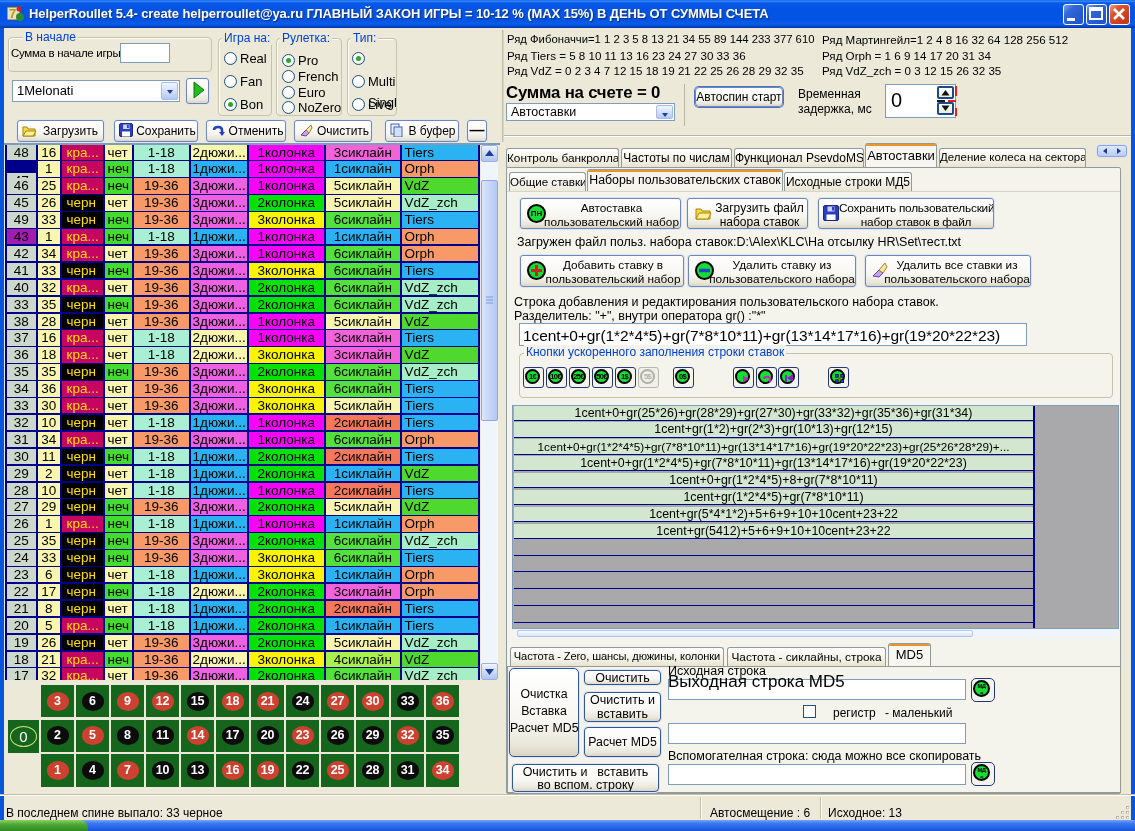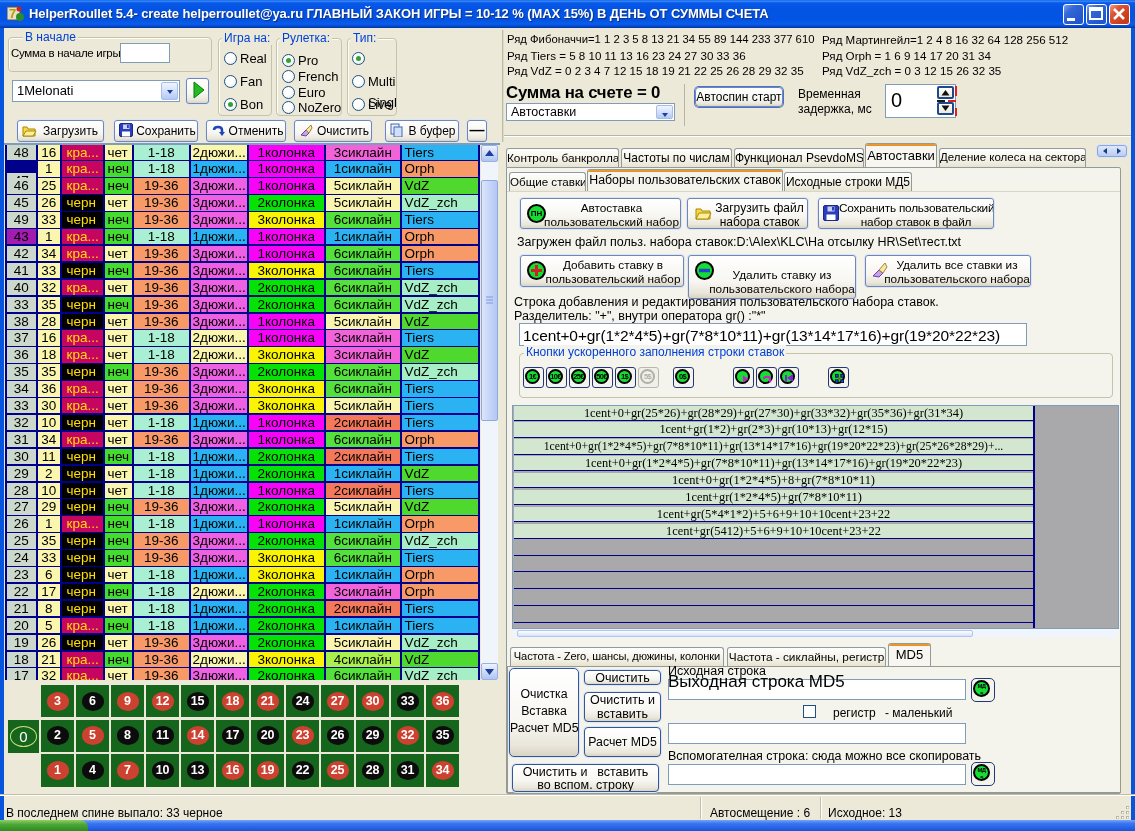--- a/index.html
+++ b/index.html
@@ -57,21 +57,21 @@
 .rnum,.bnum { display:inline-block; width:22px; height:19px; border-radius:50%; color:#fff;
   font-size:12.5px; font-weight:bold; text-align:center; line-height:19px; }
 .rnum { background:#cc4130; }
 .bnum { background:#0c0c0c; }
 .zero { display:inline-block; width:27px; height:21px; border:1px solid #cddf7a; border-radius:50%;
   color:#fff; font-size:15px; text-align:center; line-height:20px; }
 
 #rlist { position:absolute; left:512px; top:404.5px; width:607px; height:224px;
   border:1px solid #7f9db9; background:#a9a9ab; overflow:hidden; }
 .lrow { position:absolute; left:1px; width:519px; height:15.4px; border-bottom:1.5px solid #00008b;
-  font-size:12.4px; text-align:center; line-height:15px; white-space:nowrap;font-family:Liberation Serif, serif; }
+  font-size:12.4px; text-align:center; line-height:15px; white-space:nowrap; }
 #rcolline { position:absolute; left:520px; top:0; width:1.5px; height:222px; background:#00008b; }
 
 .icbtn { position:absolute; width:21px; height:21px; border:1.5px solid #24367a; border-radius:3px;
   background:#f4f3ec; }
 .greenoct { position:absolute; left:1px; top:1px; width:15px; height:15px; border-radius:50%;
   background:#15dd33; border:2px solid #000; color:#000; font-size:7.5px; font-weight:bold;
   text-align:center; line-height:11.5px; letter-spacing:-0.6px; }
 </style></head>
 <body>
 
@@ -683,21 +683,21 @@
     <rect x="9" y="2" width="2" height="3.5" fill="#2b3dbf"></rect>
     <rect x="3.5" y="9.5" width="9" height="5.5" fill="#fff"></rect>
   </svg>
 <div class="lbl" style="left:517px;top:235px;font-size:12.5px;">Загружен файл польз. набора ставок:D:\Alex\KLC\На отсылку HR\Set\тест.txt</div>
 
 <div class="btn" style="left:520px;top:255px;width:164px;height:32px;font-size:11.8px;line-height:14px;padding:2px 0 0 22px;">Добавить ставку в<br>пользовательский набор</div>
 <div class="abs" style="left:527px;top:261px;width:19px;height:19px;border-radius:50%;background:#15dd33;border:2px solid #000;"></div>
 <svg class="abs" style="left:531px;top:265px;" width="11" height="11">
     <path d="M5.5 0 L5.5 11 M0 5.5 L11 5.5" stroke="#cc2222" stroke-width="3"></path>
   </svg>
-<div class="btn" style="left:688px;top:255px;width:168px;height:44px;font-size:11.8px;line-height:14px;padding:12px 0 0 20px;">Удалить ставку из<br>пользовательского набора</div>
+<div class="btn" style="left:688px;top:255px;width:168px;height:32px;font-size:11.8px;line-height:14px;padding:2px 0 0 20px;">Удалить ставку из<br>пользовательского набора</div>
 <div class="abs" style="left:695px;top:261px;width:19px;height:19px;border-radius:50%;background:#15dd33;border:2px solid #000;"></div>
 <svg class="abs" style="left:699px;top:265px;" width="11" height="11">
     <path d="M0 5.5 L11 5.5" stroke="#2244cc" stroke-width="3.5"></path>
   </svg>
 <div class="btn" style="left:865px;top:255px;width:166px;height:32px;font-size:11.8px;line-height:14px;padding:2px 0 0 18px;">Удалить все ставки из<br>пользовательского набора</div>
 <svg class="abs" style="left:871px;top:261px;" width="17" height="17">
     <path d="M2 15 L8 9 L12 12 L8 16 Z" fill="#c8a2e8" stroke="#7040a0"></path>
     <path d="M8 9 L14 2 L16 6 L12 12 Z" fill="#f8e8a0" stroke="#a08040"></path>
   </svg>
 
@@ -782,21 +782,21 @@
 <div class="lrow" style="top:168.5px;background:#a9a9ab;"></div>
 <div class="lrow" style="top:185.4px;background:#a9a9ab;"></div>
 <div class="lrow" style="top:202.2px;background:#a9a9ab;"></div>
 <div id="rcolline"></div>
 </div>
 
 <div class="abs" style="left:513px;top:629px;width:605px;height:9px;background:#f0f4fb;"></div>
 <div class="abs" style="left:517px;top:630px;width:456px;height:7px;border-radius:2px;background:linear-gradient(180deg,#fdfdfe,#d8e2f8);border:1px solid #b0c4ec;"></div>
 
 <div class="tab" style="left:510px;top:647px;width:214px;height:19px;padding-top:2px;font-size:11.1px;letter-spacing:-0.1px;">Частота - Zero, шансы, дюжины, колонки</div>
-<div class="tab" style="left:727px;top:647px;width:159px;height:19px;padding-top:2px;font-size:11.8px;">Частота - сиклайны, регистр</div>
+<div class="tab" style="left:727px;top:647px;width:159px;height:19px;padding-top:2px;font-size:11.8px;">Частота - сиклайны, строка</div>
 <div class="tab act" style="left:888px;top:643px;width:43px;height:23px;padding-top:3px;z-index:3;">MD5</div>
 <div class="abs" style="left:507px;top:665.5px;width:614px;height:127px;background:#f4f3ec;border:1px solid #9a9a8c;"></div>
 
 <div class="btn" style="left:509px;top:668px;width:70px;height:89px;font-size:12.3px;line-height:17px;padding-top:17px;border-radius:5px;border-color:#31569c;">Очистка<br>Вставка<br>Расчет MD5</div>
 <div class="btn" style="left:584px;top:670px;width:77px;height:15px;font-size:12.5px;border-radius:4px;border-color:#31569c;">Очистить</div>
 <div class="btn" style="left:584px;top:692px;width:77px;height:30px;font-size:12.5px;line-height:14px;border-radius:4px;border-color:#31569c;">Очистить и<br>вставить</div>
 <div class="btn" style="left:584px;top:727px;width:77px;height:30px;font-size:12.3px;padding-top:7px;border-radius:4px;border-color:#31569c;">Расчет MD5</div>
 <div class="btn" style="left:512px;top:764px;width:147px;height:28px;font-size:12.5px;line-height:13px;padding-top:1px;border-radius:4px;border-color:#31569c;">Очистить и  вставить<br>во вспом. строку</div>
 
 <div class="lbl" style="left:668px;top:664px;font-size:12.5px;">Исходная строка</div>

